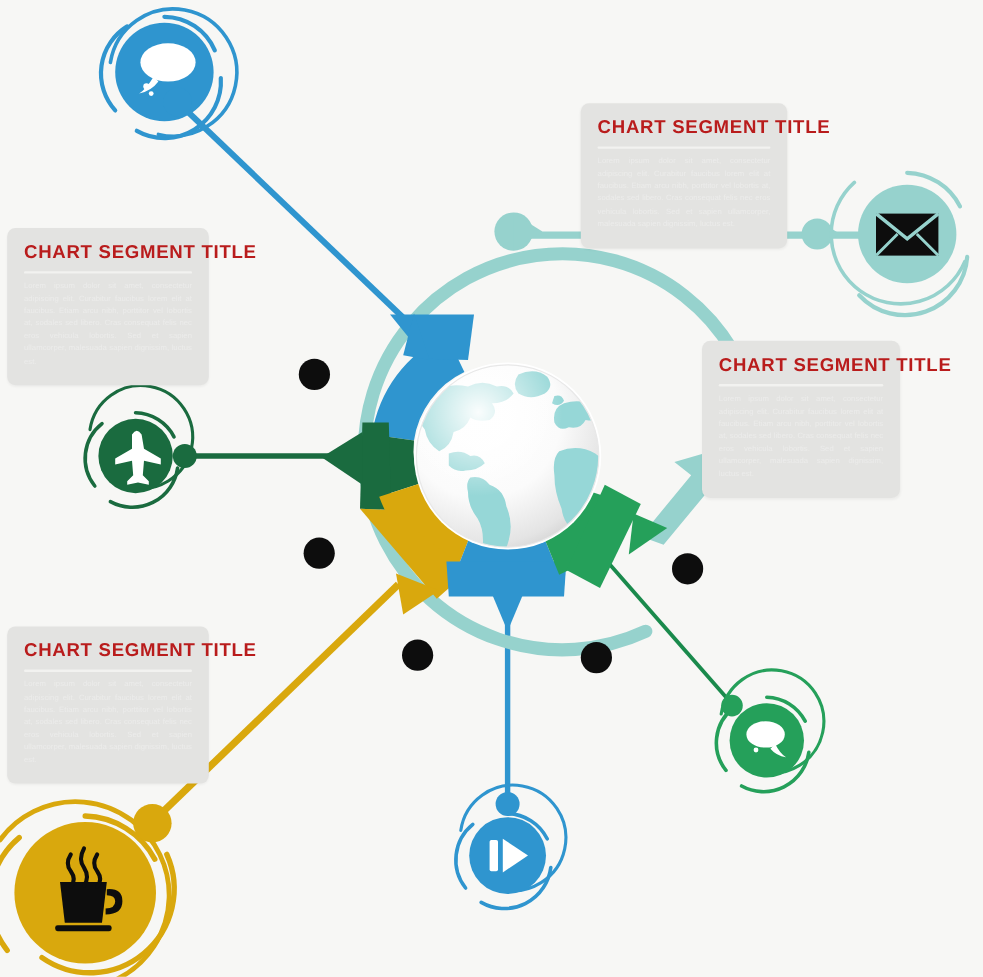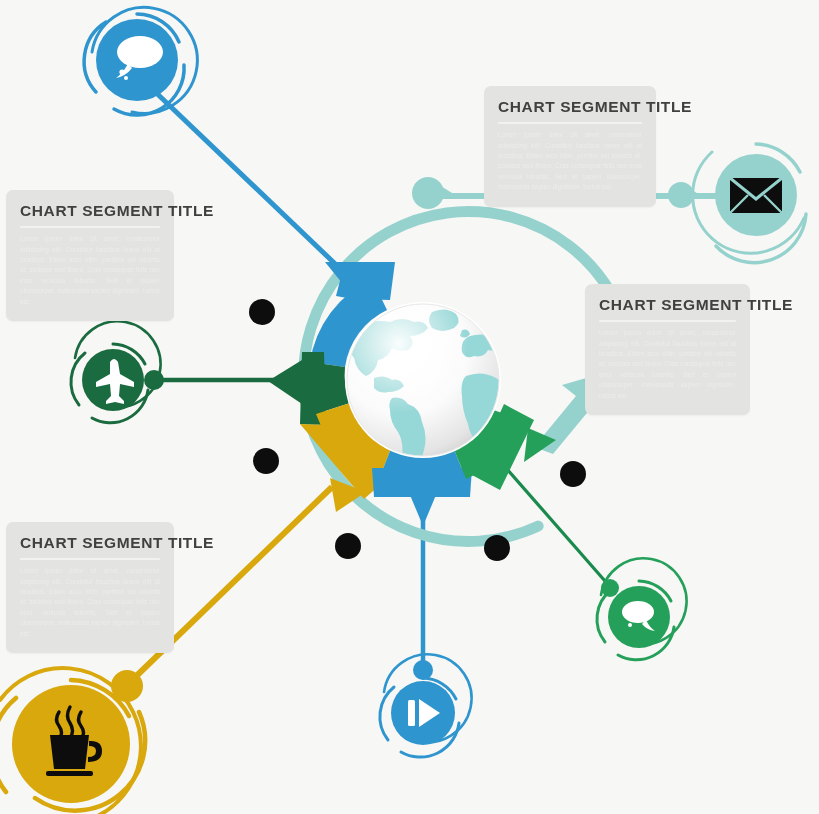--- a/index.html
+++ b/index.html
@@ -16,21 +16,21 @@
   
   .card{
     position:absolute;
     background:#e3e3e1;
     border-radius:7px;
     box-sizing:border-box;
     padding:13px 14px 14px 14px;
     box-shadow:0 1px 2px rgba(0,0,0,.045);
   }
   .card-title{
-    color:#404040;
+    color:#b91c1c;
     font-size:15.5px;
     font-weight:bold;
     letter-spacing:.6px;
     line-height:1.05;
     white-space:nowrap;
   }
   .card-rule{
     height:2px;background:#f2f2f0;margin:7px 0 6px 0;border-radius:1px;
   }
   .card-body{

